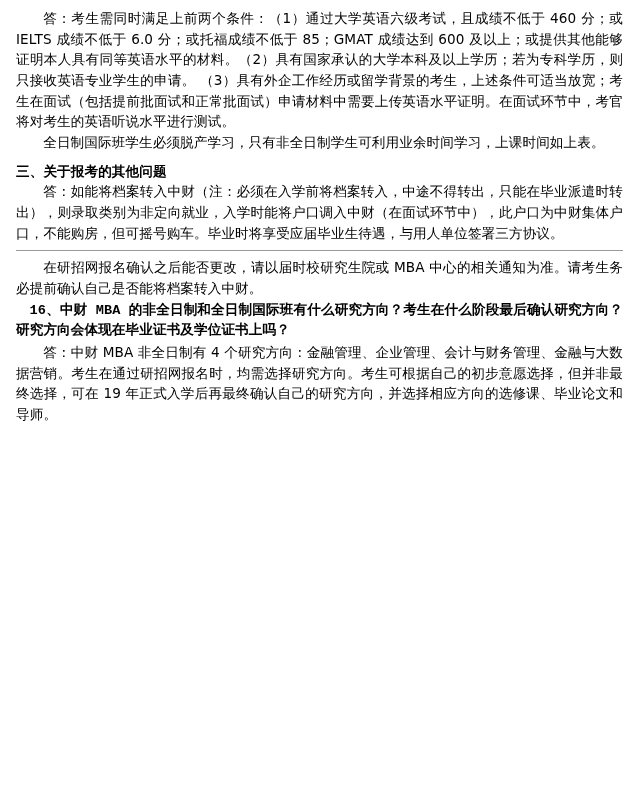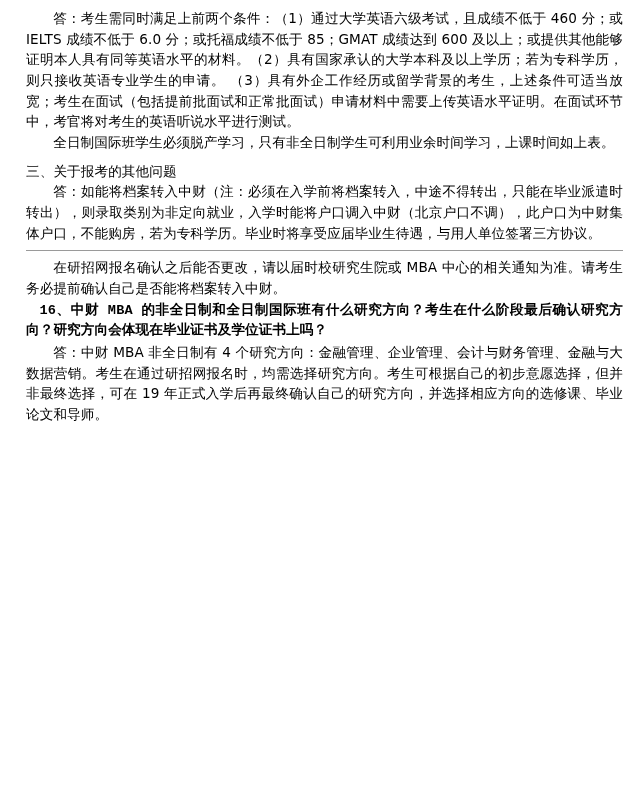--- a/index.html
+++ b/index.html
@@ -11,40 +11,40 @@
     width: 637px;
     height: 792px;
     font-family: "DejaVu Sans", "Liberation Sans", sans-serif;
     color: #000000;
     overflow: hidden;
   }
   .page {
     width: 637px;
     height: 792px;
     box-sizing: border-box;
-    padding: 8px 14px 0 26px;
+    padding: 8px 14px 0 16px;
     position: relative;
   }
   p {
     margin: 0;
     font-size: 13.6px;
     line-height: 1.52;
     text-align: justify;
     text-justify: inter-ideograph;
     letter-spacing: 0.1px;
   }
   .indent {
     text-indent: 2em;
   }
   .q {
     font-weight: bold;
     text-indent: 1em;
   }
   .section {
-    font-weight: normal;
+    font-weight: bold;
     margin-top: 6px;
   }
   .gap-sm { margin-top: 2px; font-family: Liberation Mono, monospace; }
   .gap-md { margin-top: 5px; }
   .rule {
     border: none;
     border-top: 1px solid #9a9a9a;
     margin: 7px 0 6px 0;
     height: 0;
   }
@@ -59,21 +59,21 @@
 
   <p class="indent a-block">答：考生需同时满足上前两个条件：（1）通过大学英语六级考试，且成绩不低于 460 分；或 IELTS 成绩不低于 6.0 分；或托福成绩不低于 85；GMAT 成绩达到 600 及以上；或提供其他能够证明本人具有同等英语水平的材料。（2）具有国家承认的大学本科及以上学历；若为专科学历，则只接收英语专业学生的申请。 （3）具有外企工作经历或留学背景的考生，上述条件可适当放宽；考生在面试（包括提前批面试和正常批面试）申请材料中需要上传英语水平证明。在面试环节中，考官将对考生的英语听说水平进行测试。</p>
 
   <p class="indent a-block gap-sm">全日制国际班学生必须脱产学习，只有非全日制学生可利用业余时间学习，上课时间如上表。</p>
 
 
 
   <p class="section">三、关于报考的其他问题</p>
 
 
-  <p class="indent a-block">答：如能将档案转入中财（注：必须在入学前将档案转入，中途不得转出，只能在毕业派遣时转出），则录取类别为非定向就业，入学时能将户口调入中财（北京户口不调），此户口为中财集体户口，不能购房，若为专科学历。毕业时将享受应届毕业生待遇，与用人单位签署三方协议。</p>
+  <p class="indent a-block">答：如能将档案转入中财（注：必须在入学前将档案转入，中途不得转出，只能在毕业派遣时转出），则录取类别为非定向就业，入学时能将户口调入中财（在面试环节中），此户口为中财集体户口，不能购房，但可摇号购车。毕业时将享受应届毕业生待遇，与用人单位签署三方协议。</p>
 
   <hr class="rule">
 
 
   <p class="indent a-block gap-md">在研招网报名确认之后能否更改，请以届时校研究生院或 MBA 中心的相关通知为准。请考生务必提前确认自己是否能将档案转入中财。</p>
 
   <p class="q gap-sm">16、中财 MBA 的非全日制和全日制国际班有什么研究方向？考生在什么阶段最后确认研究方向？研究方向会体现在毕业证书及学位证书上吗？</p>
 
   <p class="indent a-block">答：中财 MBA 非全日制有 4 个研究方向：金融管理、企业管理、会计与财务管理、金融与大数据营销。考生在通过研招网报名时，均需选择研究方向。考生可根据自己的初步意愿选择，但并非最终选择，可在 19 年正式入学后再最终确认自己的研究方向，并选择相应方向的选修课、毕业论文和导师。</p>
 

